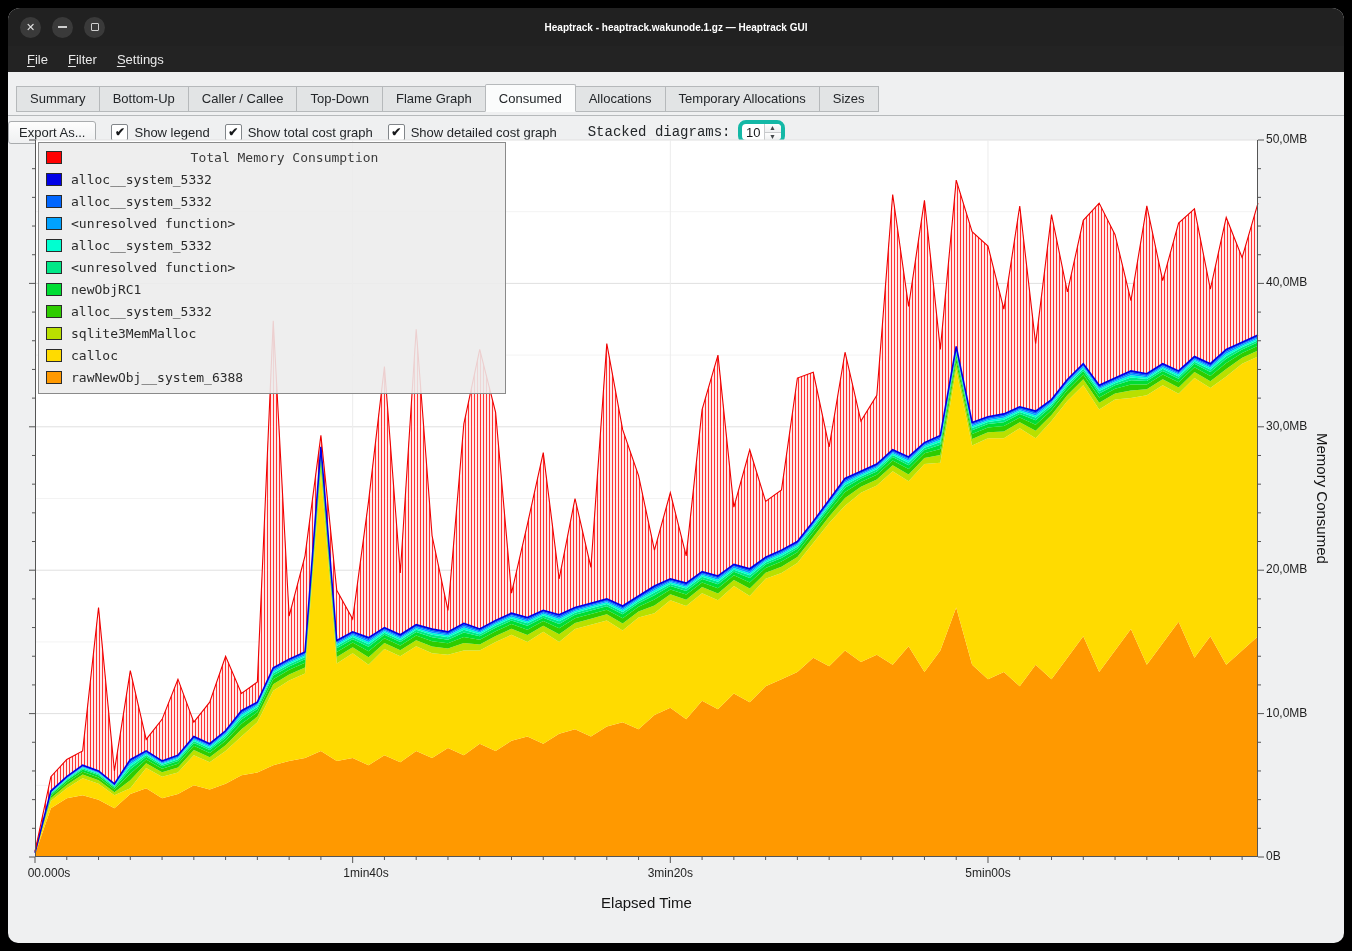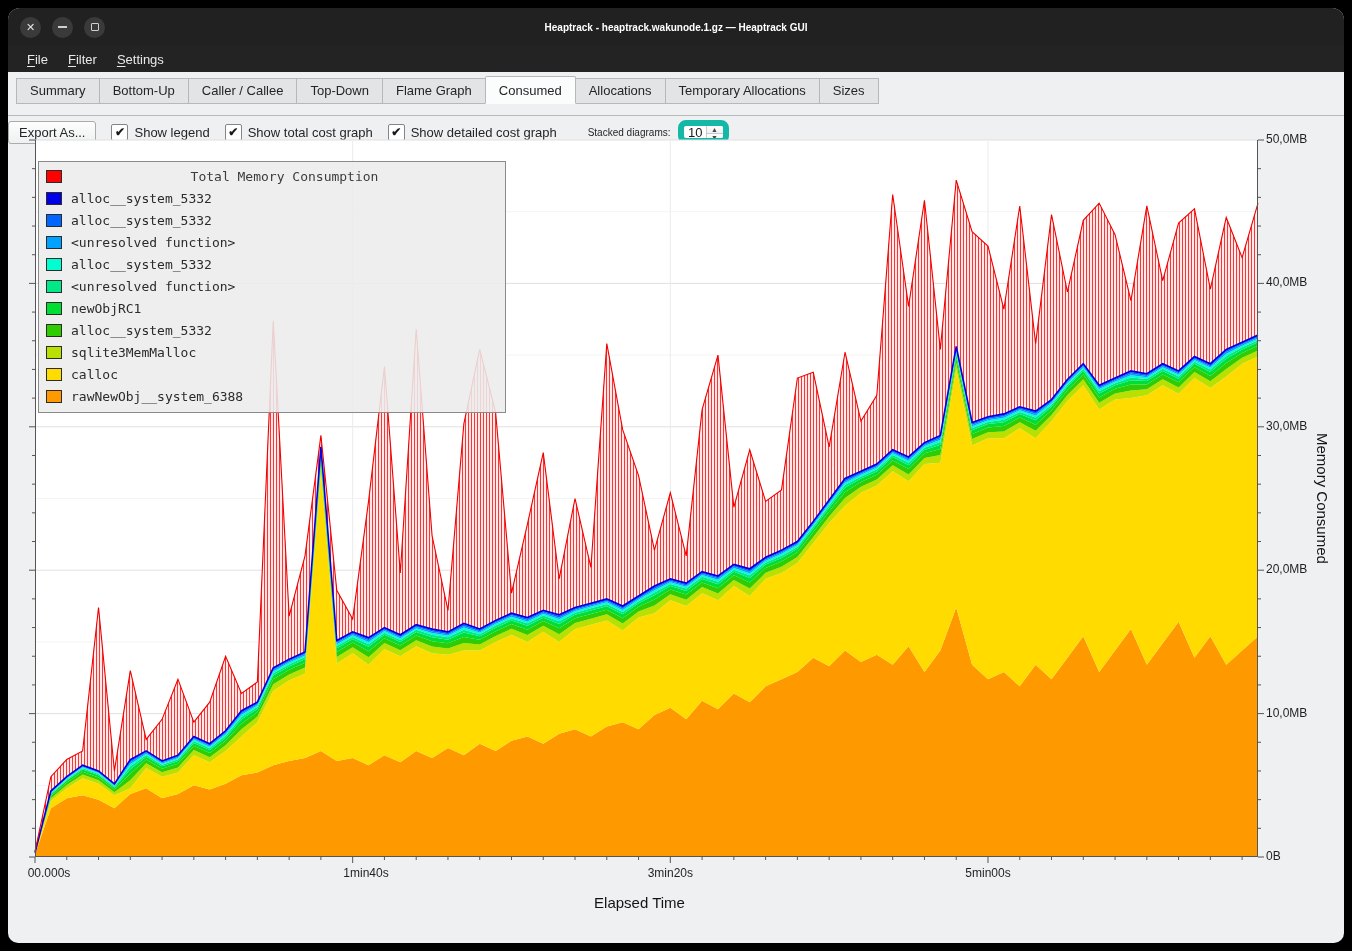--- a/index.html
+++ b/index.html
@@ -15,53 +15,53 @@
   .glyph-min { width:9px; height:2px; background:#cfcfcf; }
   .glyph-max { width:8px; height:8px; border:1.5px solid #cfcfcf; border-radius:1px; }
   .title { position:absolute; left:0; right:0; text-align:center; color:#ffffff; font-size:10px; font-weight:bold; }
 
   
   .menubar { height:26px; background:#232323; display:flex; align-items:center; padding-left:10px; gap:2px; }
   .menu-item { color:#e8e8e8; font-size:13px; padding:3px 9px; }
   .menu-item u { text-underline-offset:2px; }
 
   
-  .tabbar { height:44px; background:#eff0f1; display:flex; align-items:flex-end; padding:5px 0 12px 8px; position:relative; }
+  .tabbar { height:44px; background:#eff0f1; display:flex; align-items:flex-end; padding:5px 0 4px 8px; position:relative; }
   .tabbar::after { content:""; position:absolute; left:0; right:0; bottom:0; height:1px; background:#b6b9bb; z-index:1; }
   .tab { font-size:13px; color:#232629; background:#e2e4e5; border:1px solid #b6b9bb; padding:4px 13px 5px; margin-right:-1px; position:relative; z-index:2; }
   .tab.active { background:#fbfcfc; z-index:3; padding-top:6px; border-bottom-color:#fbfcfc; border-radius:2px 2px 0 0; }
 
   
   .toolbar { height:32px; display:flex; align-items:center; gap:15px; }
   .btn { font-family:inherit; font-size:13px; color:#232629; background:linear-gradient(#fdfdfd,#eff0f1);
          border:1px solid #a9acae; border-radius:3px; padding:3px 10px; }
   .cb-wrap { display:flex; align-items:center; gap:6px; }
   .cb-box { width:17px; height:17px; background:#ffffff; border:1px solid #82868a; border-radius:2px;
             display:flex; align-items:center; justify-content:center; font-size:12px; color:#17191b; font-weight:bold; }
   .cb-label { font-size:13px; color:#232629; }
-  .spin-label { font-size:10px; color:#232629; margin-left:16px; }
-  .spinbox { display:flex; align-items:stretch; height:24px; background:#fff; border:6px solid #14b8a6; border-radius:8px; overflow:hidden; margin-left:-8px; }
+  .spin-label { font-size:14px; color:#232629; margin-left:16px;font-family:Liberation Mono, monospace; }
+  .spinbox { display:flex; align-items:stretch; height:24px; background:#fff; border:4px solid #14b8a6; border-radius:8px; overflow:hidden; margin-left:-8px; }
   .spin-value { width:22px; display:flex; align-items:center; justify-content:flex-end; padding-right:3px; font-size:13px; color:#17191b; }
   .spin-btns { display:flex; flex-direction:column; border-left:1px solid #c8cacc; }
   .spin-up,.spin-down { flex:1; width:16px; display:flex; align-items:center; justify-content:center;
                         font-size:7px; color:#44484b; background:linear-gradient(#fdfdfd,#eff0f1); }
   .spin-up { border-bottom:1px solid #c8cacc; }
 
   
   .plot { position:absolute; left:27px; top:132px; width:1223px; height:717px; background:#ffffff; }
   #plot-svg { position:absolute; left:0; top:0; overflow:visible; }
-  .legend { position:absolute; left:3px; top:21px; width:468px; background:rgba(236,236,236,0.88);
+  .legend { position:absolute; left:3px; top:2px; width:468px; background:rgba(236,236,236,0.88);
             border:1px solid #8a8a8a; padding:3px 7px 5px; font-family:"DejaVu Sans Mono",monospace; }
   .legend-row { display:flex; align-items:center; gap:9px; height:22px; }
   .swatch { width:16px; height:13px; border:1px solid #2b2b2b; flex:0 0 auto; }
   .legend-title { flex:1; text-align:center; font-size:13px; color:#3c3c3c; }
   .legend-label { font-size:13px; color:#2b2b2b; }
   .tick-label-y { position:absolute; left:1258px; font-size:12px; color:#1f1f1f; white-space:nowrap; }
   .tick-label-x { position:absolute; top:858px; font-size:12px; color:#1f1f1f; transform:translateX(-50%); white-space:nowrap; }
-  .xlabel { position:absolute; left:20px; width:1223px; top:886px; text-align:center; font-size:15px; color:#141414; }
+  .xlabel { position:absolute; left:27px; width:1223px; top:886px; text-align:center; font-size:15px; color:#141414; }
   .ylabel { position:absolute; left:1306px; top:132px; height:717px; writing-mode:vertical-rl; text-align:center; font-size:15px; color:#141414; }
 </style>
 </head>
 <body>
 
 <div class="window">
   <div class="titlebar">
     <div class="win-buttons">
       <div class="win-btn">
           <span class="glyph-x">✕</span>

